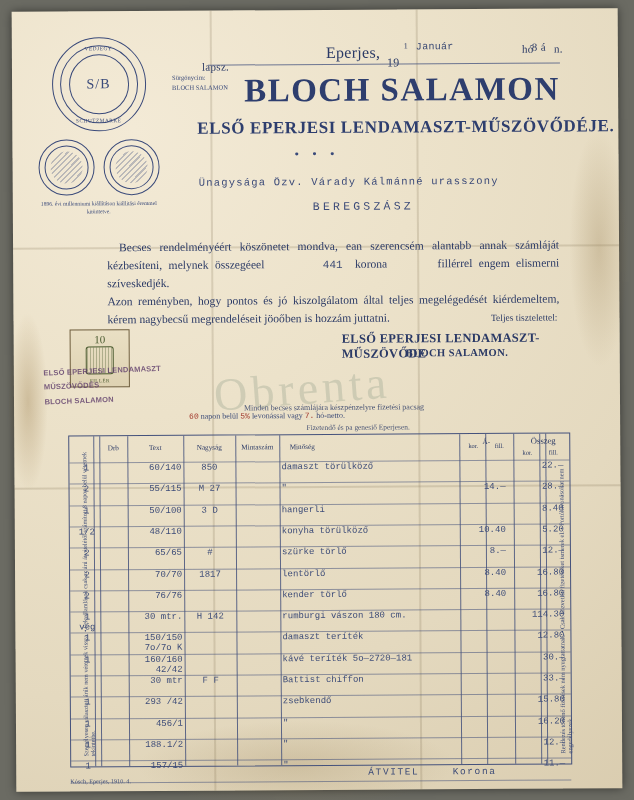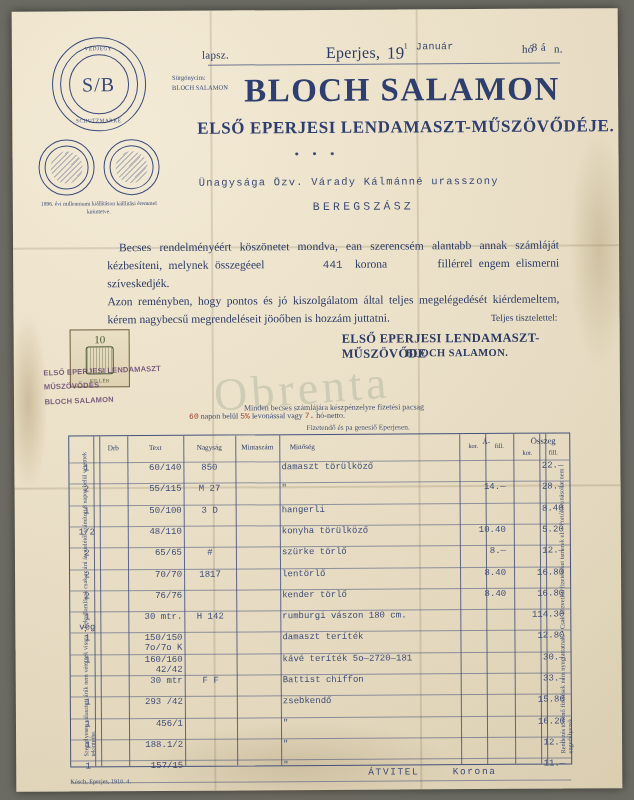--- a/index.html
+++ b/index.html
@@ -30,35 +30,35 @@
   .stainC{position:absolute;left:120px;bottom:-20px;width:320px;height:90px;
     background:radial-gradient(ellipse at center,rgba(140,115,70,.22),rgba(140,115,70,0) 70%);}
 
   
   .logo-col{position:absolute;left:24px;top:26px;width:125px;}
   .seal{border-radius:50%;border:1.6px solid #3a4a7a;}
   .seal-main{width:92px;height:92px;position:relative;margin:0 auto;}
   .seal-main .ring2{position:absolute;inset:7px;border:1px solid #3a4a7a;border-radius:50%;}
   .seal-main .ring3{position:absolute;inset:16px;border:1px solid #3a4a7a;border-radius:50%;}
   .seal-main .mono{position:absolute;inset:0;display:flex;align-items:center;justify-content:center;
-     font-size:20px;letter-spacing:1px;color:#3a4a7a;font-family:"Liberation Serif",serif;}
+     font-size:14px;letter-spacing:1px;color:#3a4a7a;font-family:"Liberation Serif",serif;}
   .seal-top,.seal-bot{position:absolute;width:100%;text-align:center;font-size:5.2px;letter-spacing:.6px;color:#3a4a7a;}
   .seal-top{top:7px;}
   .seal-bot{bottom:7px;}
   .medals{display:flex;justify-content:space-between;margin:8px 2px 0 2px;}
   .medal{width:54px;height:54px;position:relative;}
   .medal .ring2{position:absolute;inset:5px;border:1px solid #3a4a7a;border-radius:50%;}
   .medal .fig{position:absolute;inset:11px;border-radius:50%;
     background:repeating-linear-gradient(135deg,rgba(58,74,122,.30) 0 1.5px,rgba(58,74,122,0) 1.5px 4px);}
   .medal-cap{font-size:5.6px;line-height:1.35;text-align:center;margin-top:5px;color:#3a4a7a;width:124px;}
 
   .toprow{position:absolute;left:170px;top:34px;width:400px;font-size:11px;letter-spacing:.3px;}
-  .toprow .lapsz{position:absolute;left:20px;top:4px;}
+  .toprow .lapsz{position:absolute;left:20px;top:16px;}
   .toprow .city{position:absolute;left:144px;top:0;font-size:16px;}
-  .toprow .year{position:absolute;left:205px;top:0;font-size:17px;}
+  .toprow .year{position:absolute;left:205px;top:12px;font-size:12px;}
   .toprow .month{position:absolute;left:234px;top:-2px;font-family:"Liberation Mono",monospace;font-size:10px;color:#3b4a74;}
   .toprow .ho{position:absolute;left:340px;top:0;}
   .toprow .day{position:absolute;left:350px;top:-2px;font-family:Liberation Serif, serif;}
   .toprow .n{position:absolute;left:372px;top:0;}
   .rule{position:absolute;height:1px;background:#41507d;opacity:.75;}
 
   .sgcim{position:absolute;left:160px;top:62px;font-size:6.5px;line-height:1.5;color:#3a4a7a;}
   .firm{position:absolute;left:232px;top:62px;font-size:33px;letter-spacing:1.5px;font-weight:bold;color:#2e3e6e;}
   .firm2{position:absolute;left:185px;top:108px;font-size:17px;letter-spacing:.6px;font-weight:bold;color:#2e3e6e;}
   .dots{position:absolute;left:282px;top:136px;font-size:13px;letter-spacing:5px;color:#3a4a7a;}

